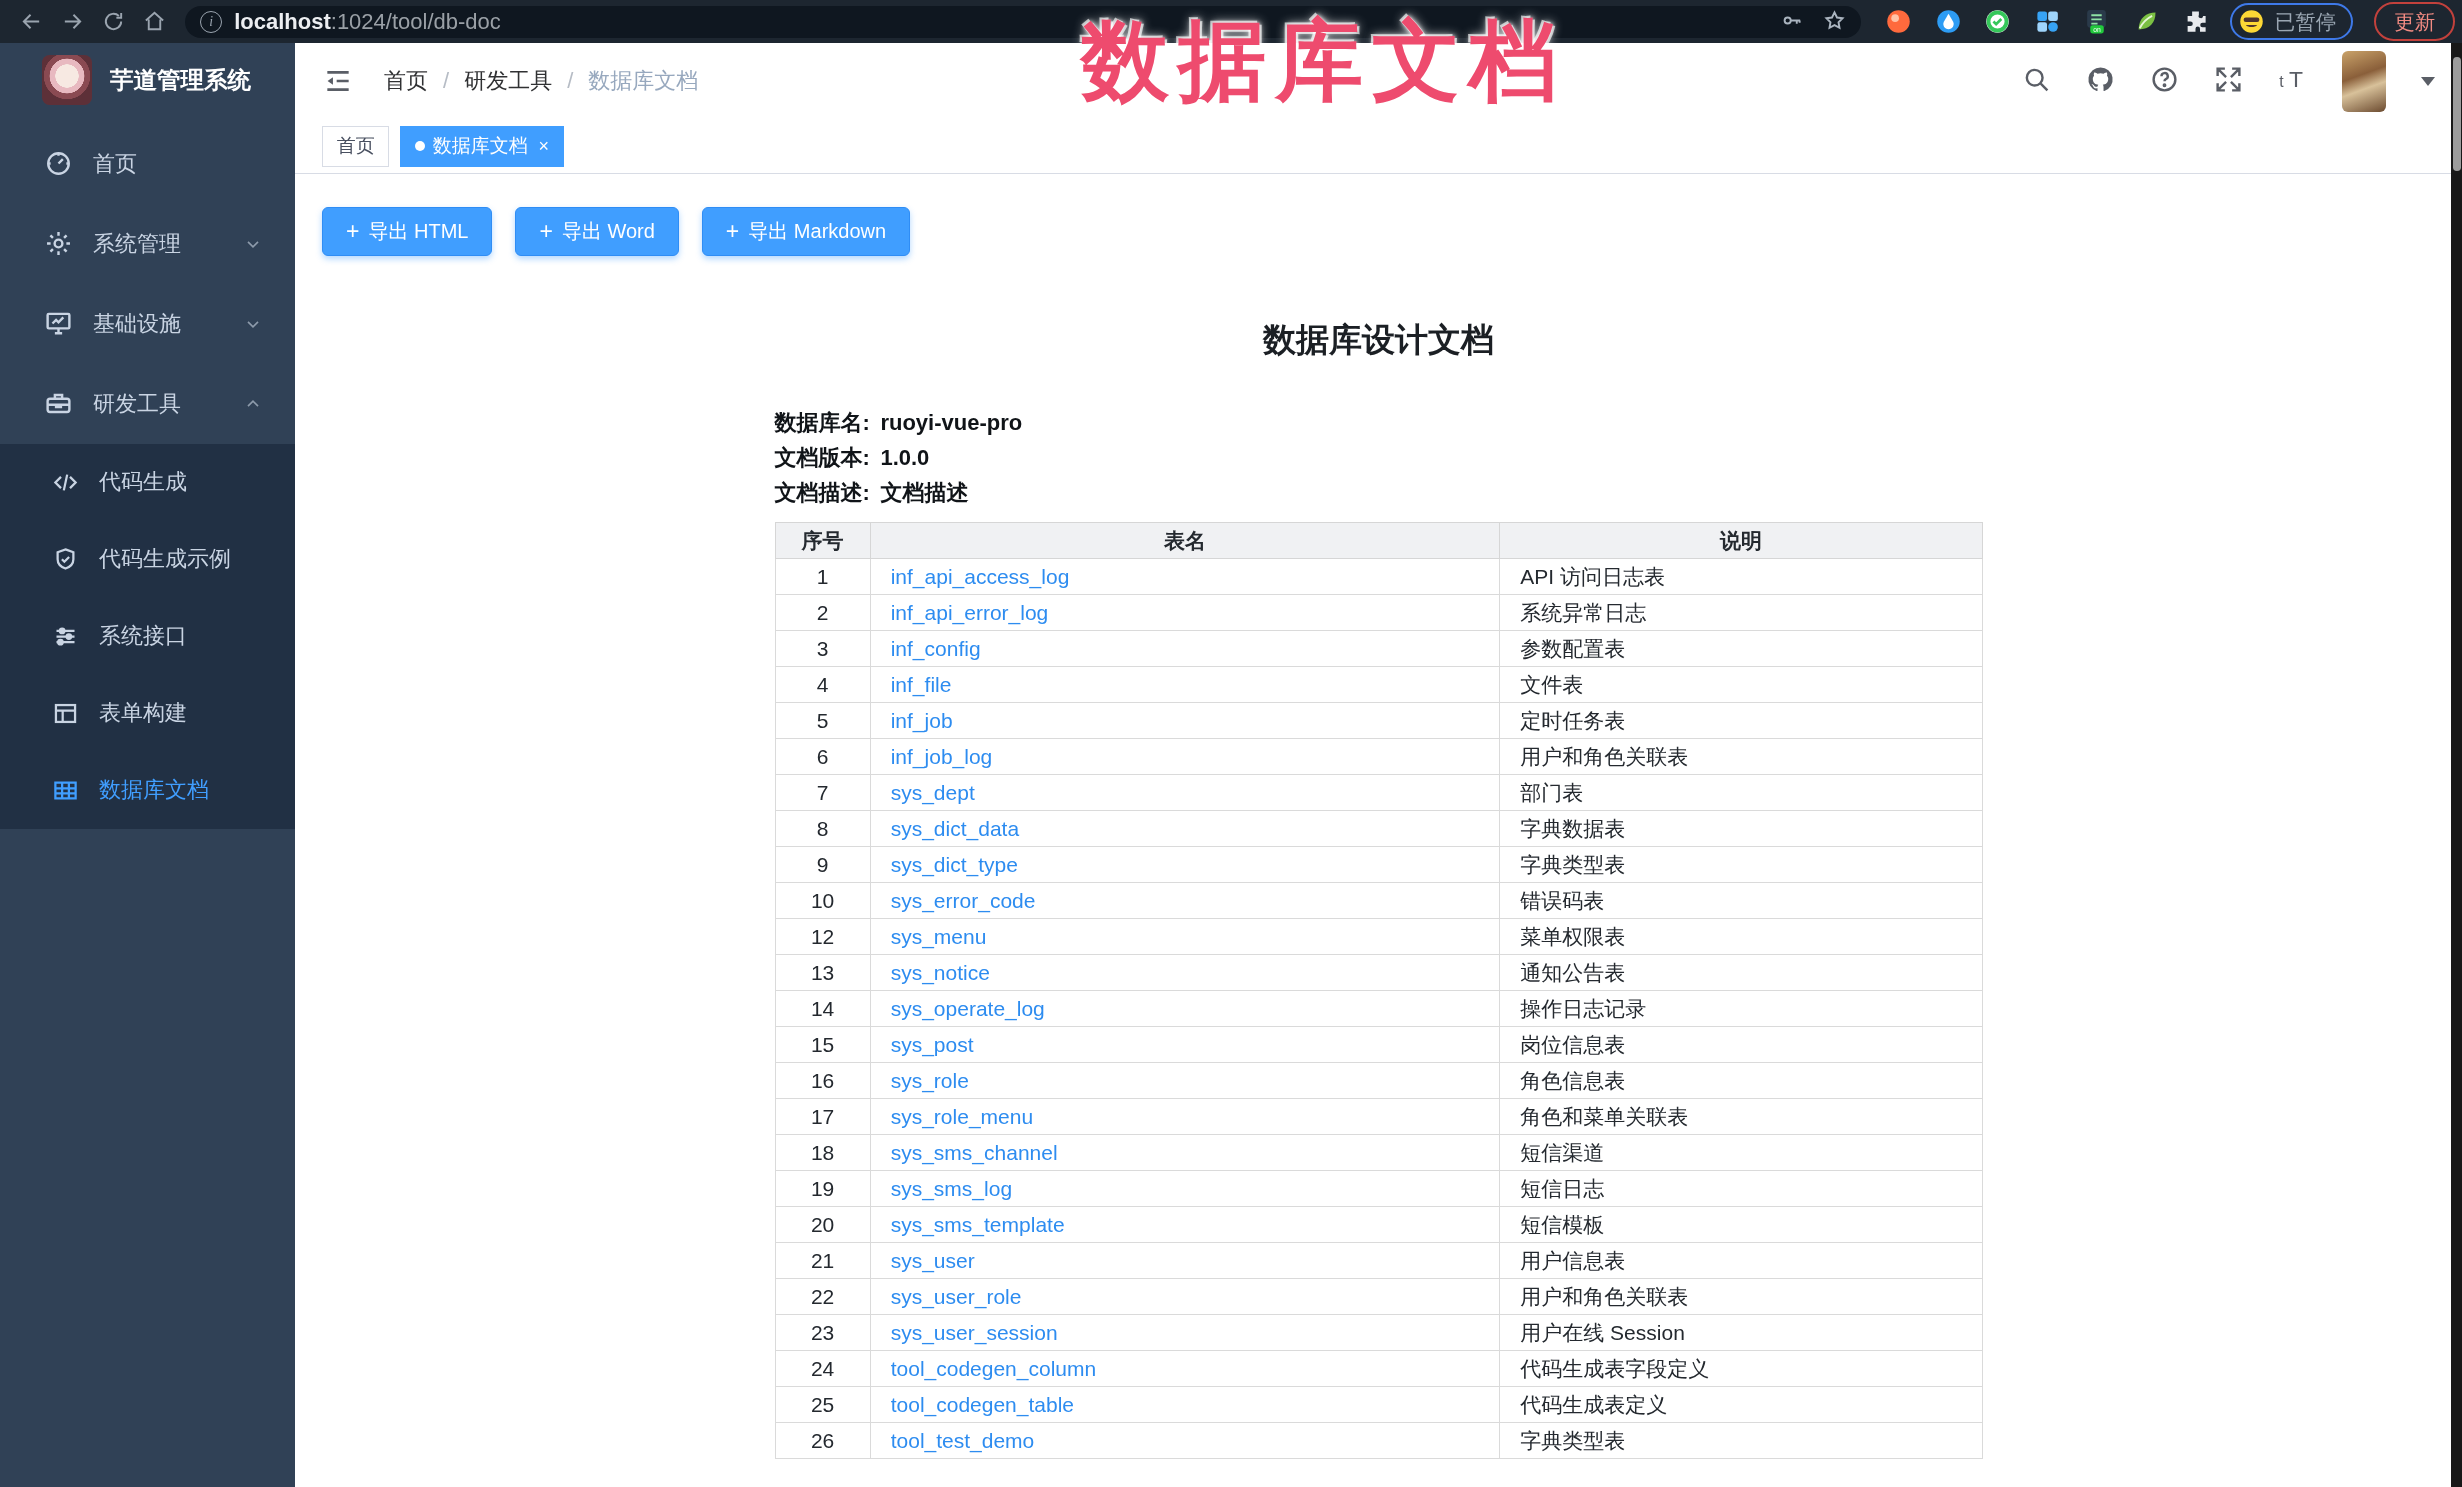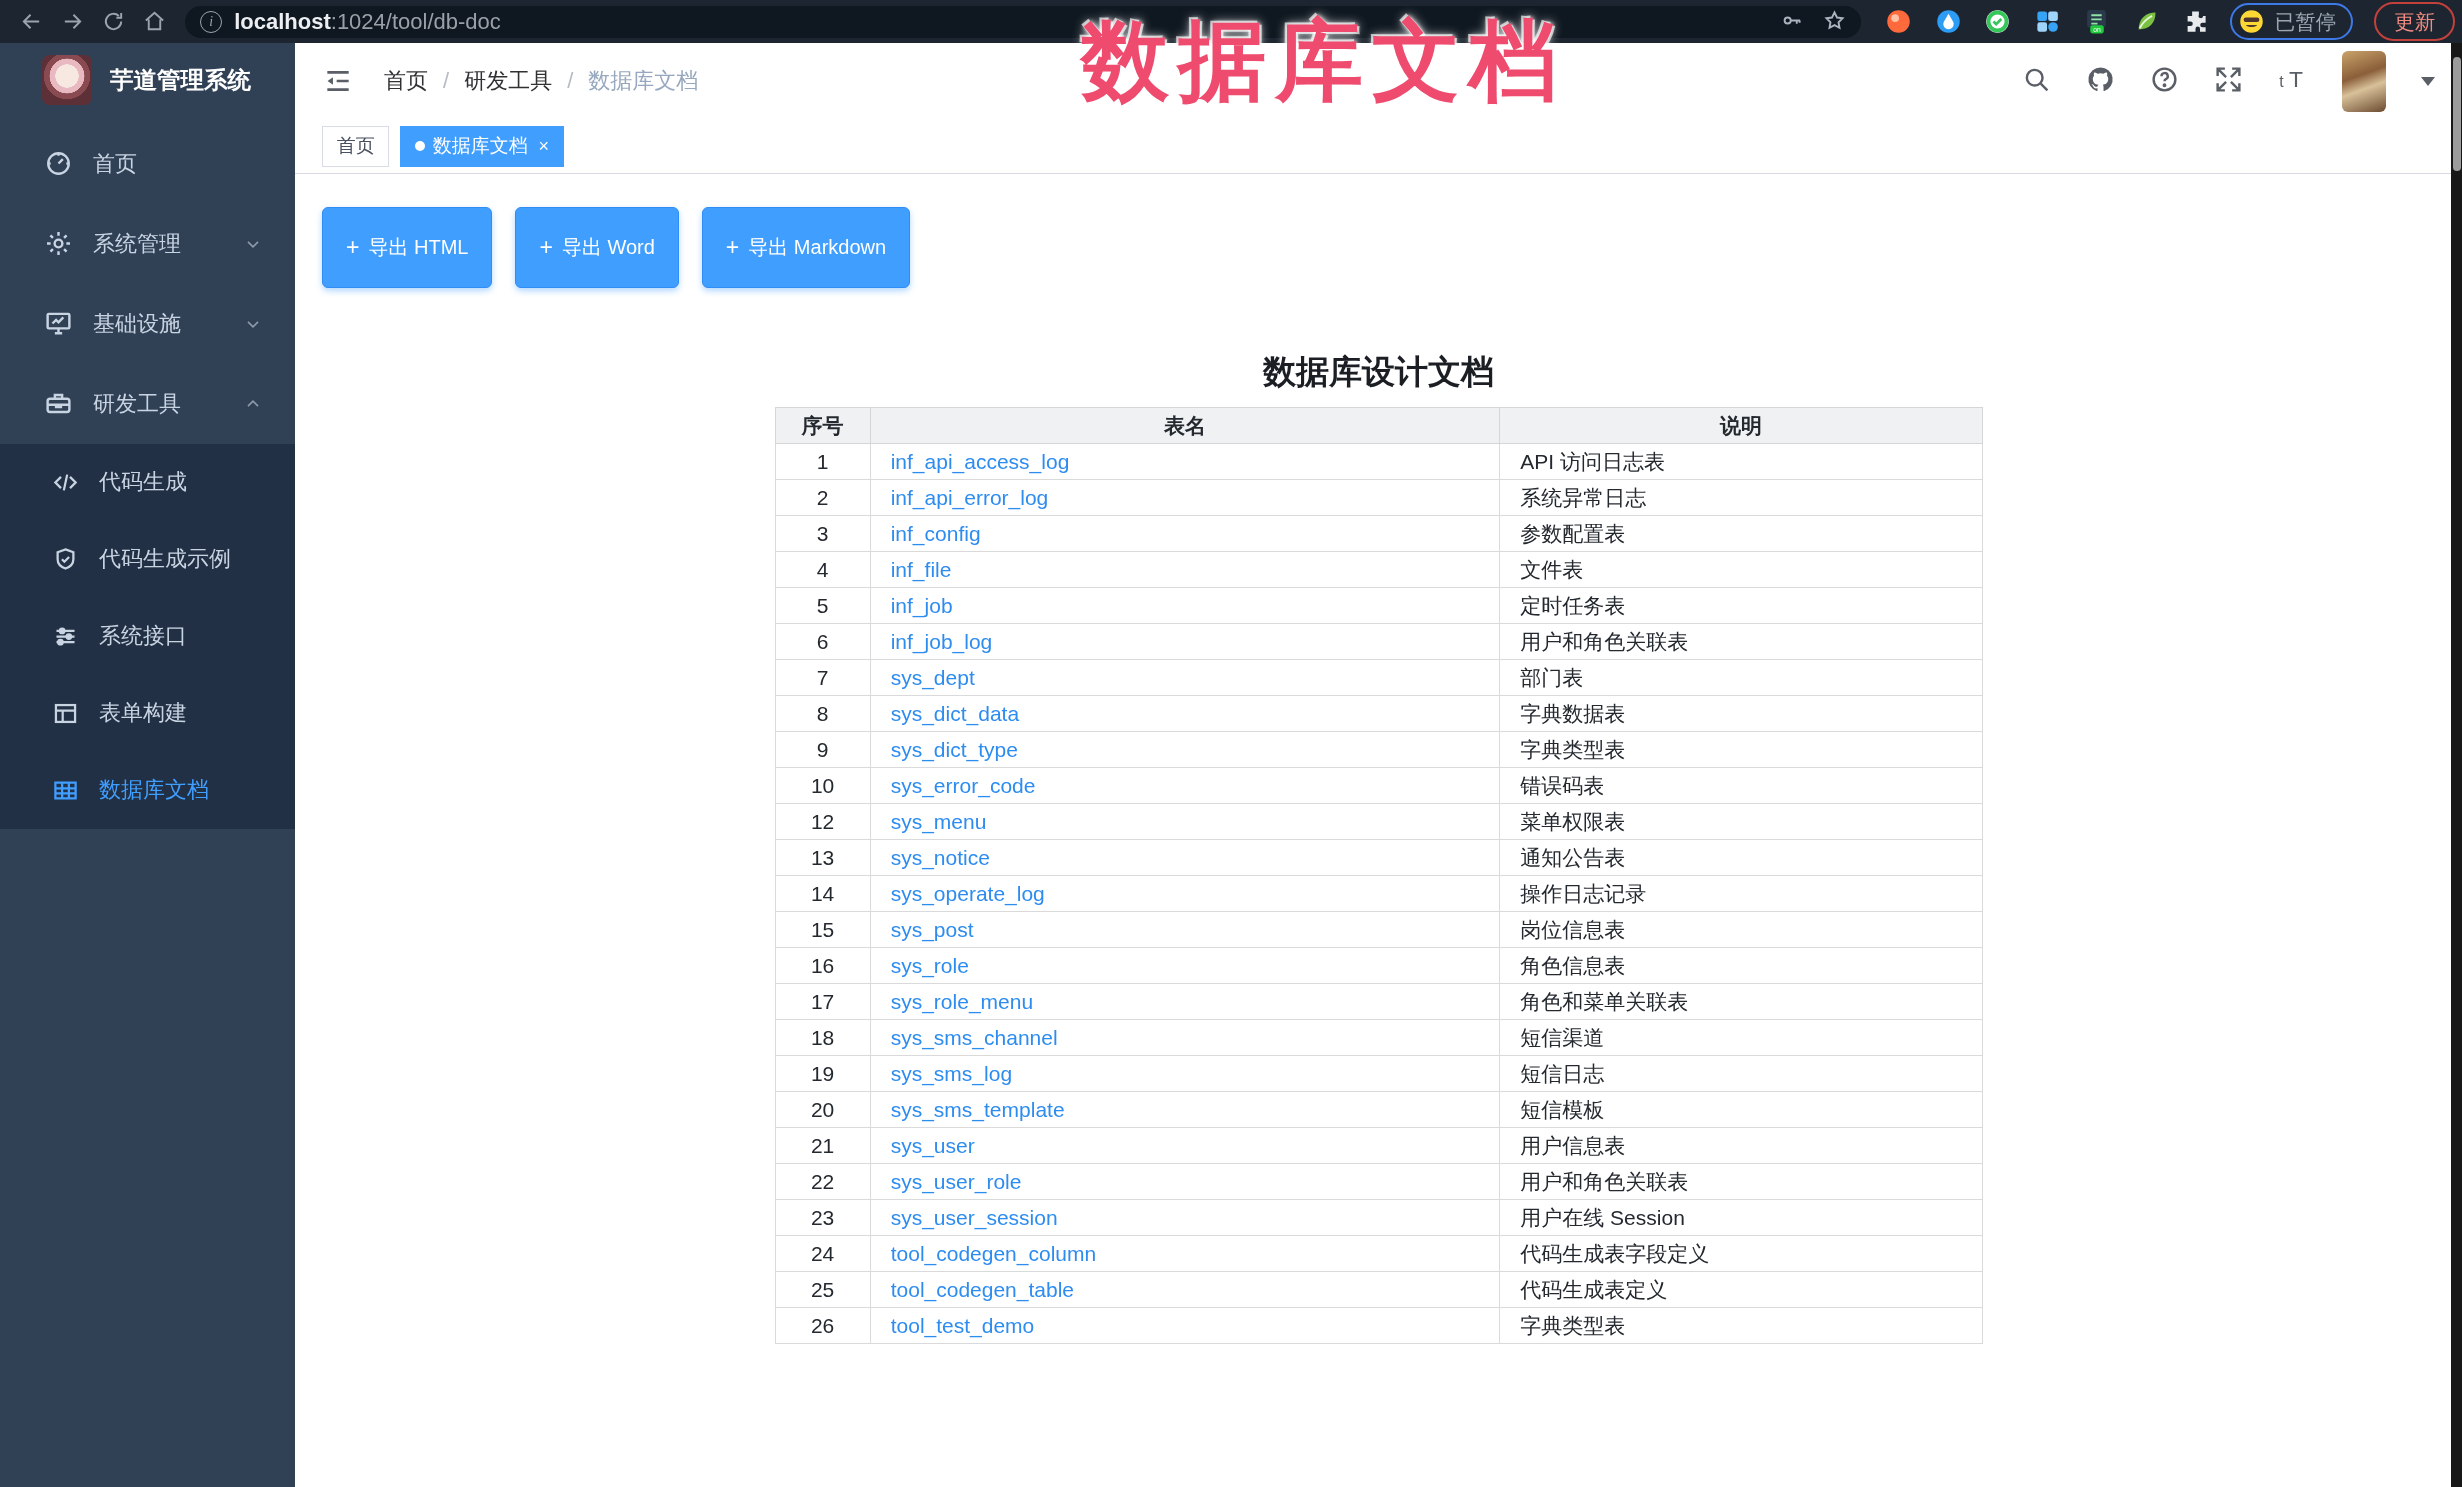--- a/index.html
+++ b/index.html
@@ -52,21 +52,21 @@
   .caret{width:0;height:0;border-left:7.6px solid transparent;border-right:7.6px solid transparent;border-top:9px solid #5a5e66;}
 
   .tabbar{height:54px;display:flex;align-items:center;padding-left:27px;gap:10.6px;border-bottom:1.5px solid #d8dce5;flex:0 0 auto;background:#fff;}
   .tab{height:39px;padding:0 13.7px;border:1.5px solid #d8dce5;background:#fff;color:#495060;font-size:19px;display:flex;align-items:center;gap:7.6px;cursor:pointer;white-space:nowrap;}
   .tab.active{background:#409eff;border-color:#409eff;color:#fff;}
   .tab .dot{width:10.6px;height:10.6px;border-radius:50%;background:#fff;}
   .tab .x{font-size:18px;margin-left:3px;}
 
   .content{flex:1 1 auto;overflow:hidden;background:#fff;}
   .btn-row{display:flex;gap:23px;margin:33px 0 0 27px;}
-  .btn{background:#409eff;border:1.5px solid #2f8df5;color:#fff;font-size:20px;height:47px;padding:16px 23px;border-radius:6px;display:flex;align-items:center;gap:9px;cursor:pointer;box-shadow:0 3px 6px rgba(64,158,255,.4);white-space:nowrap;}
+  .btn{background:#409eff;border:1.5px solid #2f8df5;color:#fff;font-size:20px;height:47px;padding:0 23px;border-radius:6px;display:flex;align-items:center;gap:9px;cursor:pointer;box-shadow:0 3px 6px rgba(64,158,255,.4);white-space:nowrap;}
   .btn .plus-icon::before{content:"+";font-size:23px;font-weight:400;}
 
   .doc{width:1208px;margin:62px auto 0;}
   .doc-title{text-align:center;font-size:33px;font-weight:700;color:#1b1f24;}
   .doc-meta{margin-top:42px;font-size:22px;font-weight:700;color:#101418;}
   .doc-meta .row{line-height:35px;display:flex;}
   .doc-meta .val{margin-left:10.6px;}
   table.db{width:100%;border-collapse:collapse;margin-top:12px;font-size:21px;color:#24292f;}
   table.db th{background:#f0f1f3;border:1.5px solid #d6d6d6;font-weight:700;height:33px;text-align:center;}
   table.db td{border:1.5px solid #dadada;height:35px;padding:0 7.6px;background:#fff;}
@@ -348,20 +348,34 @@
             <span class="plus-icon"></span>
             <span>导出 Word</span>
           </div>
           <div class="btn">
             <span class="plus-icon"></span>
             <span>导出 Markdown</span>
           </div>
         </div>
       <div class="doc">
         <div class="doc-title">数据库设计文档</div>
+        <div class="doc-meta" id="doc-meta">
+            <div class="row">
+              <span>数据库名:</span>
+              <span class="val">ruoyi-vue-pro</span>
+            </div>
+            <div class="row">
+              <span>文档版本:</span>
+              <span class="val">1.0.0</span>
+            </div>
+            <div class="row">
+              <span>文档描述:</span>
+              <span class="val">文档描述</span>
+            </div>
+          </div>
         <table class="db">
           <thead>
               <tr id="db-head">
                 <th>序号</th>
                 <th>表名</th>
                 <th>说明</th>
               </tr>
             </thead>
           <tbody id="db-body">
               <tr>

